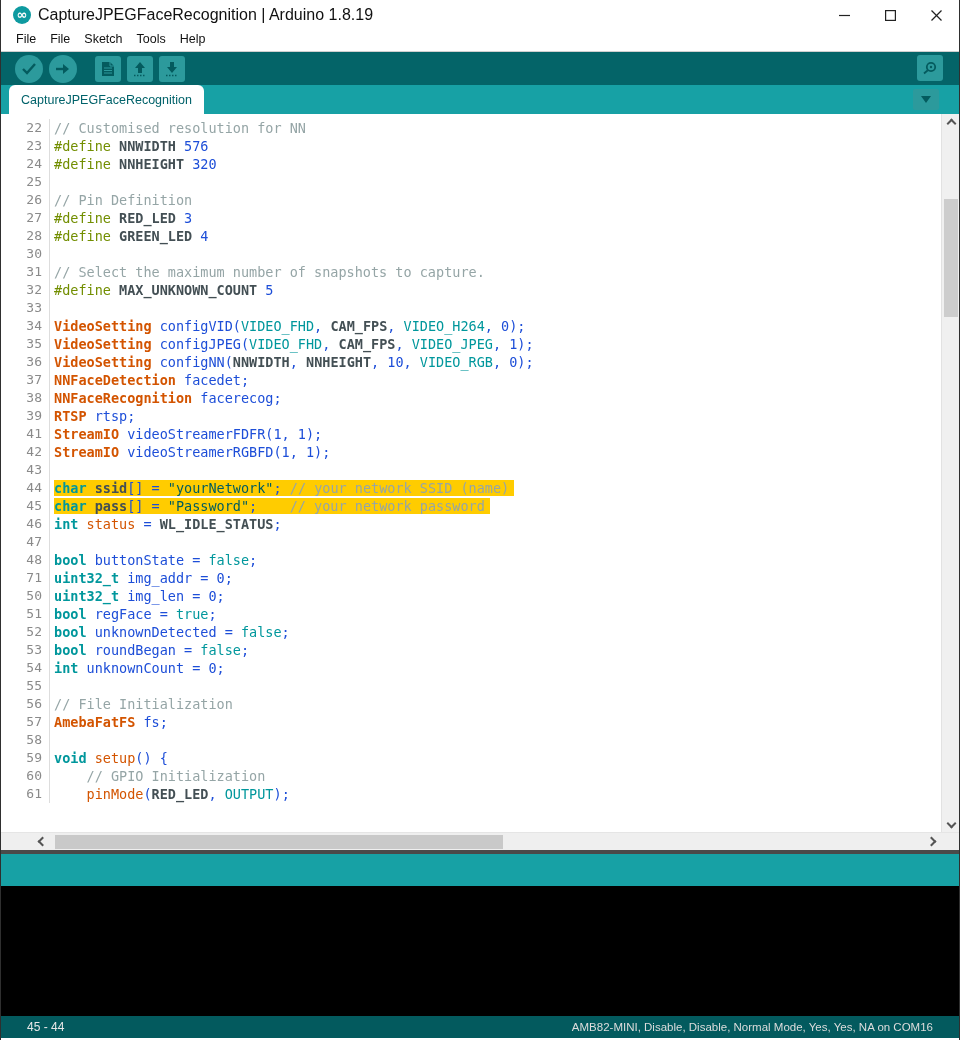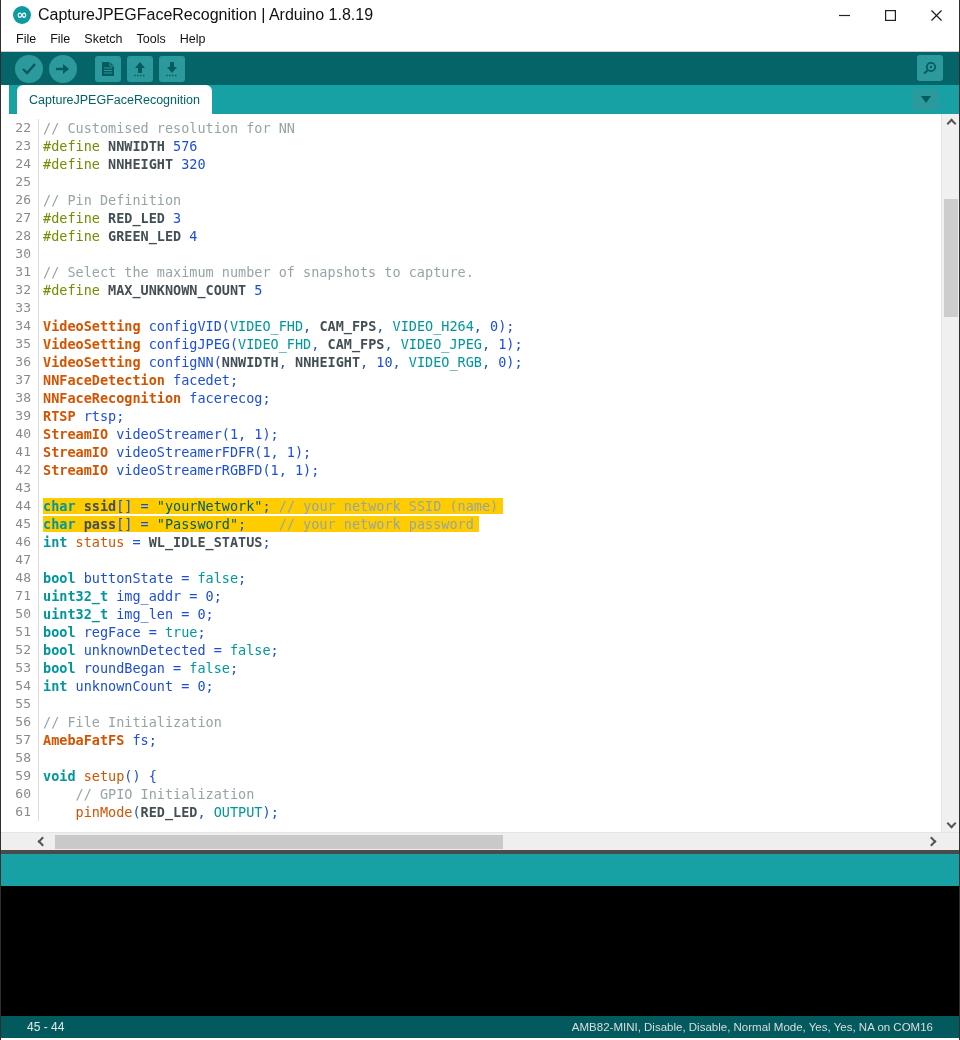--- a/index.html
+++ b/index.html
@@ -51,40 +51,40 @@
     display:flex; align-items:center; justify-content:center; margin-right:6px;
   }
   .gap12 { margin-left:12px; }
   .serial-btn {
     position:absolute; right:16px; top:3px; width:26px; height:26px;
     border-radius:3px; background:#2c9a9c;
     display:flex; align-items:center; justify-content:center;
   }
 
   
-  .tabbar { height:29px; background:#17a1a5; position:relative;margin-left:8px; }
+  .tabbar { height:29px; background:#17a1a5; position:relative; }
   .tab {
     position:absolute; left:8px; top:0; width:195px; height:29px;
     background:#fff; border-radius:6px 6px 0 0;
     display:flex; align-items:center; justify-content:center;
   }
   .tab-label { font-size:12.5px; color:#00626a; }
   .tab-dropdown {
     position:absolute; right:20px; top:4px; width:26px; height:21px;
     background:#2c9a9c; border-radius:2px;
     display:flex; align-items:center; justify-content:center;
   }
   .tri-down { width:0; height:0; border-left:5px solid transparent; border-right:5px solid transparent; border-top:7px solid #045b5e; }
 
   
   .editor {
     position:relative; height:718px; background:#fff; overflow:hidden;
     font-family:"DejaVu Sans Mono", monospace; font-size:13.5px;
   }
-  .code-rows { position:absolute; left:0; top:5px; right:18px; }
+  .code-rows { position:absolute; left:11px; top:5px; right:18px; }
   .row { height:18px; line-height:18px; white-space:pre; display:flex; }
   .ln {
     width:38px; flex:0 0 38px; text-align:right; padding-right:7px;
     color:#8a8a8a; border-right:1px solid #ddd; font-size:13px;
   }
   .codetext { padding-left:4px; color:#434f54; }
   .hl { background:#ffcc00; padding-right:5px; }
   .t-p  { color:#1d4ed8; }
   .t-b  { color:#434f54; font-weight:bold; }
   .t-c  { color:#95a5a6; }
@@ -239,21 +239,20 @@
       <div class="row"><span class="ln">30</span><span class="codetext"></span></div>
       <div class="row"><span class="ln">31</span><span class="codetext"><span class="t-c">// Select the maximum number of snapshots to capture.</span></span></div>
       <div class="row"><span class="ln">32</span><span class="codetext"><span class="t-pp">#define</span><span class="t-p"> </span><span class="t-b">MAX_UNKNOWN_COUNT</span><span class="t-p"> 5</span></span></div>
       <div class="row"><span class="ln">33</span><span class="codetext"></span></div>
       <div class="row"><span class="ln">34</span><span class="codetext"><span class="t-cls">VideoSetting</span><span class="t-p"> configVID(</span><span class="t-lit">VIDEO_FHD</span><span class="t-p">, </span><span class="t-b">CAM_FPS</span><span class="t-p">, </span><span class="t-lit">VIDEO_H264</span><span class="t-p">, 0);</span></span></div>
       <div class="row"><span class="ln">35</span><span class="codetext"><span class="t-cls">VideoSetting</span><span class="t-p"> configJPEG(</span><span class="t-lit">VIDEO_FHD</span><span class="t-p">, </span><span class="t-b">CAM_FPS</span><span class="t-p">, </span><span class="t-lit">VIDEO_JPEG</span><span class="t-p">, 1);</span></span></div>
       <div class="row"><span class="ln">36</span><span class="codetext"><span class="t-cls">VideoSetting</span><span class="t-p"> configNN(</span><span class="t-b">NNWIDTH</span><span class="t-p">, </span><span class="t-b">NNHEIGHT</span><span class="t-p">, 10, </span><span class="t-lit">VIDEO_RGB</span><span class="t-p">, 0);</span></span></div>
       <div class="row"><span class="ln">37</span><span class="codetext"><span class="t-cls">NNFaceDetection</span><span class="t-p"> facedet;</span></span></div>
       <div class="row"><span class="ln">38</span><span class="codetext"><span class="t-cls">NNFaceRecognition</span><span class="t-p"> facerecog;</span></span></div>
       <div class="row"><span class="ln">39</span><span class="codetext"><span class="t-cls">RTSP</span><span class="t-p"> rtsp;</span></span></div>
-      <div class="row"><span class="ln">40</span><span class="codetext"><span class="t-cls">StreamIO</span><span class="t-p"> videoStreamer(1, 1);</span></span></div>
       <div class="row"><span class="ln">41</span><span class="codetext"><span class="t-cls">StreamIO</span><span class="t-p"> videoStreamerFDFR(1, 1);</span></span></div>
       <div class="row"><span class="ln">42</span><span class="codetext"><span class="t-cls">StreamIO</span><span class="t-p"> videoStreamerRGBFD(1, 1);</span></span></div>
       <div class="row"><span class="ln">43</span><span class="codetext"></span></div>
       <div class="row"><span class="ln">44</span><span class="codetext"><span class="hl"><span class="t-kw">char</span><span class="t-p"> </span><span class="t-b">ssid</span><span class="t-p">[] = </span><span class="t-str">"yourNetwork"</span><span class="t-p">; </span><span class="t-c">// your network SSID (name)</span></span></span></div>
       <div class="row"><span class="ln">45</span><span class="codetext"><span class="hl"><span class="t-kw">char</span><span class="t-p"> </span><span class="t-b">pass</span><span class="t-p">[] = </span><span class="t-str">"Password"</span><span class="t-p">;    </span><span class="t-c">// your network password</span></span></span></div>
       <div class="row"><span class="ln">46</span><span class="codetext"><span class="t-kw">int</span><span class="t-p"> </span><span class="t-fn">status</span><span class="t-p"> = </span><span class="t-b">WL_IDLE_STATUS</span><span class="t-p">;</span></span></div>
       <div class="row"><span class="ln">47</span><span class="codetext"></span></div>
       <div class="row"><span class="ln">48</span><span class="codetext"><span class="t-kw">bool</span><span class="t-p"> buttonState = </span><span class="t-lit">false</span><span class="t-p">;</span></span></div>
       <div class="row"><span class="ln">71</span><span class="codetext"><span class="t-kw">uint32_t</span><span class="t-p"> img_addr = 0;</span></span></div>
       <div class="row"><span class="ln">50</span><span class="codetext"><span class="t-kw">uint32_t</span><span class="t-p"> img_len = 0;</span></span></div>

